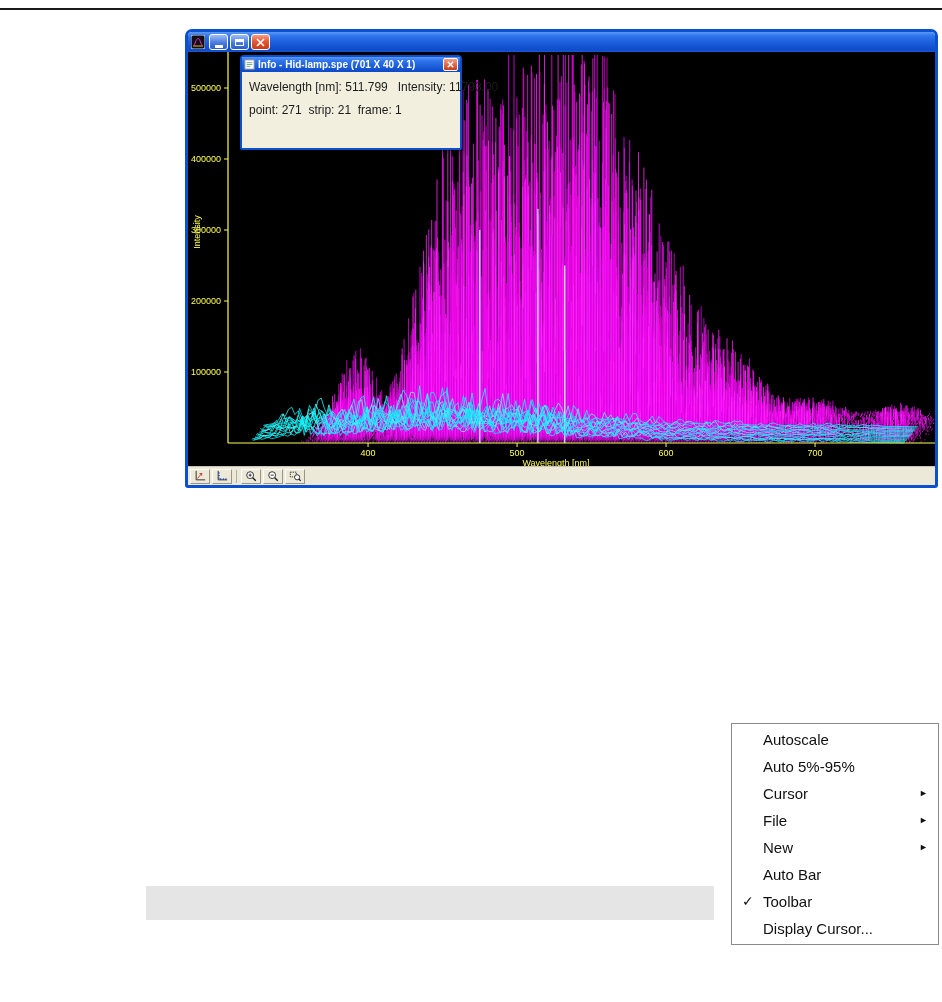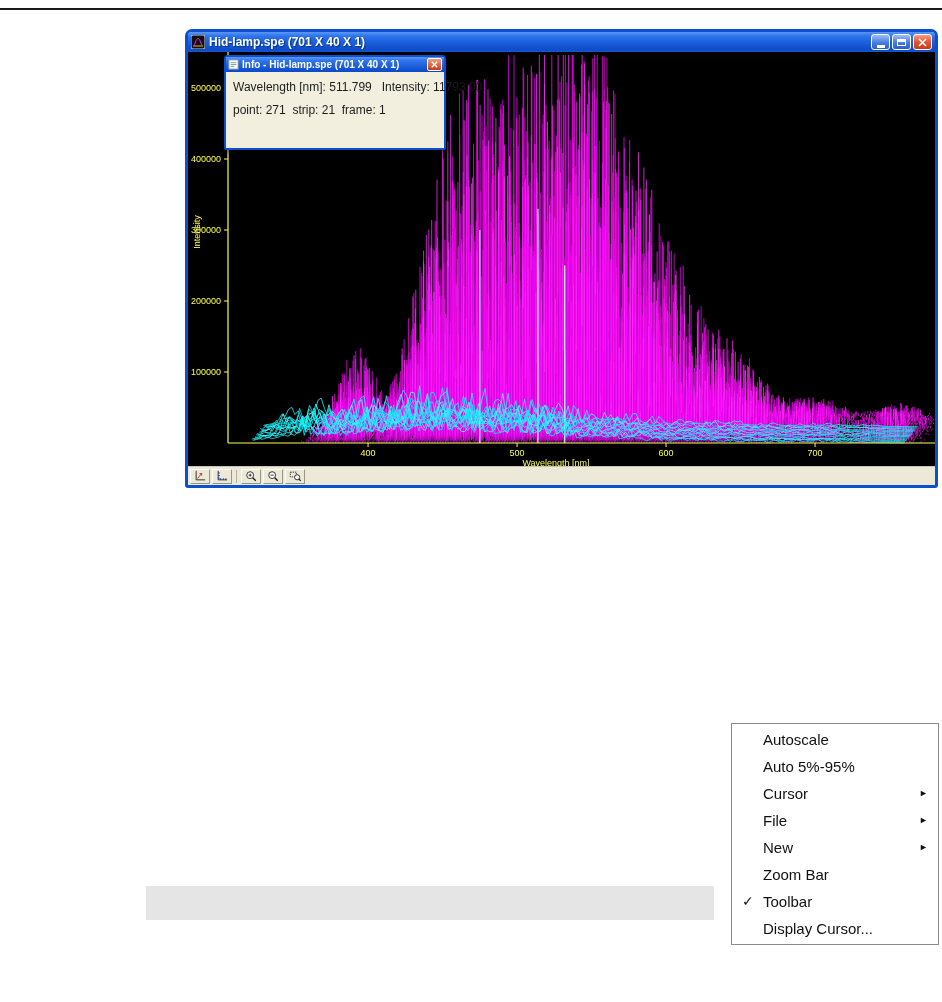--- a/index.html
+++ b/index.html
@@ -25,21 +25,21 @@
   .tbn.red{background:linear-gradient(180deg,#f59d85,#e25b38 45%,#c93a14);}
   .g-min{width:8px;height:3px;background:#fff;margin-top:8px;}
   .g-max{width:9px;height:7px;border:1px solid #fff;border-top-width:3px;box-sizing:border-box;}
 
   
   .plot{position:absolute;left:0;top:20px;width:747px;height:415px;background:#000000;}
   #plot-svg{display:block;}
   #plot-svg text{font-family:"Liberation Sans",sans-serif;}
 
   
-  #info-window{position:absolute;left:36px;top:3px;width:222px;box-sizing:border-box;
+  #info-window{position:absolute;left:52px;top:3px;width:222px;box-sizing:border-box;
                border:2px solid #0b50cf;border-radius:4px 4px 2px 2px;background:#f2efdf;
                box-shadow:2px 2px 4px rgba(0,0,0,0.45);}
   .info-titlebar{height:15px;background:linear-gradient(180deg,#5a97f5 0%,#2f74ec 25%,#0d4bc8 95%);
                  display:flex;align-items:center;gap:3px;padding:0 2px;}
   .info-icon svg{width:11px;height:11px;display:block;}
   .info-title{flex:1;color:#fff;font-size:10px;font-weight:bold;white-space:nowrap;overflow:hidden;}
   .info-close{width:15px;height:13px;box-sizing:border-box;border:1px solid #fff;border-radius:2px;
               background:linear-gradient(180deg,#f59d85,#c93a14);display:flex;align-items:center;justify-content:center;}
   .info-body{height:68px;padding:8px 7px 0;}
   .info-line{font-size:12px;color:#1c1c1c;white-space:pre;}
@@ -72,21 +72,20 @@
 
   <div id="app-window">
     <div class="titlebar">
       <span class="win-icon">
         <svg viewBox="0 0 14 14">
             <rect width="14" height="14" rx="2" fill="#101010" stroke="#cfcfcf"></rect>
             <path d="M2 11h10" stroke="#e6b800" stroke-width="1"></path>
             <path d="M3 11C4.5 7 5.5 3.5 7 3.5S9.5 7 11 11" fill="none" stroke="#ee22ee" stroke-width="1"></path>
           </svg>
       </span>
-      <span class="win-title">Hid-lamp.spe (701 X 40 X 1)</span>
       <span class="win-controls">
         <span class="tbn blue">
             <i class="g-min"></i>
           </span>
         <span class="tbn blue">
             <i class="g-max"></i>
           </span>
         <span class="tbn red">
           <svg width="9" height="9" viewBox="0 0 9 9">
               <path d="M1 1l7 7M8 1L1 8" stroke="#fff" stroke-width="1.6"></path>
@@ -233,17 +232,17 @@
   </div>
 
   <div id="gray-bar"></div>
 
   <div id="context-menu">
       <div class="menu-item"><span>Autoscale</span></div>
       <div class="menu-item"><span>Auto 5%-95%</span></div>
       <div class="menu-item"><span>Cursor</span><span class="menu-arrow">►</span></div>
       <div class="menu-item"><span>File</span><span class="menu-arrow">►</span></div>
       <div class="menu-item"><span>New</span><span class="menu-arrow">►</span></div>
-      <div class="menu-item"><span>Zoom Bar</span></div>
+      <div class="menu-item"><span>Auto Bar</span></div>
       <div class="menu-item"><span class="menu-check">✓</span><span>Toolbar</span></div>
       <div class="menu-item"><span>Display Cursor...</span></div>
     </div>
 </div>
 
 </body></html>

